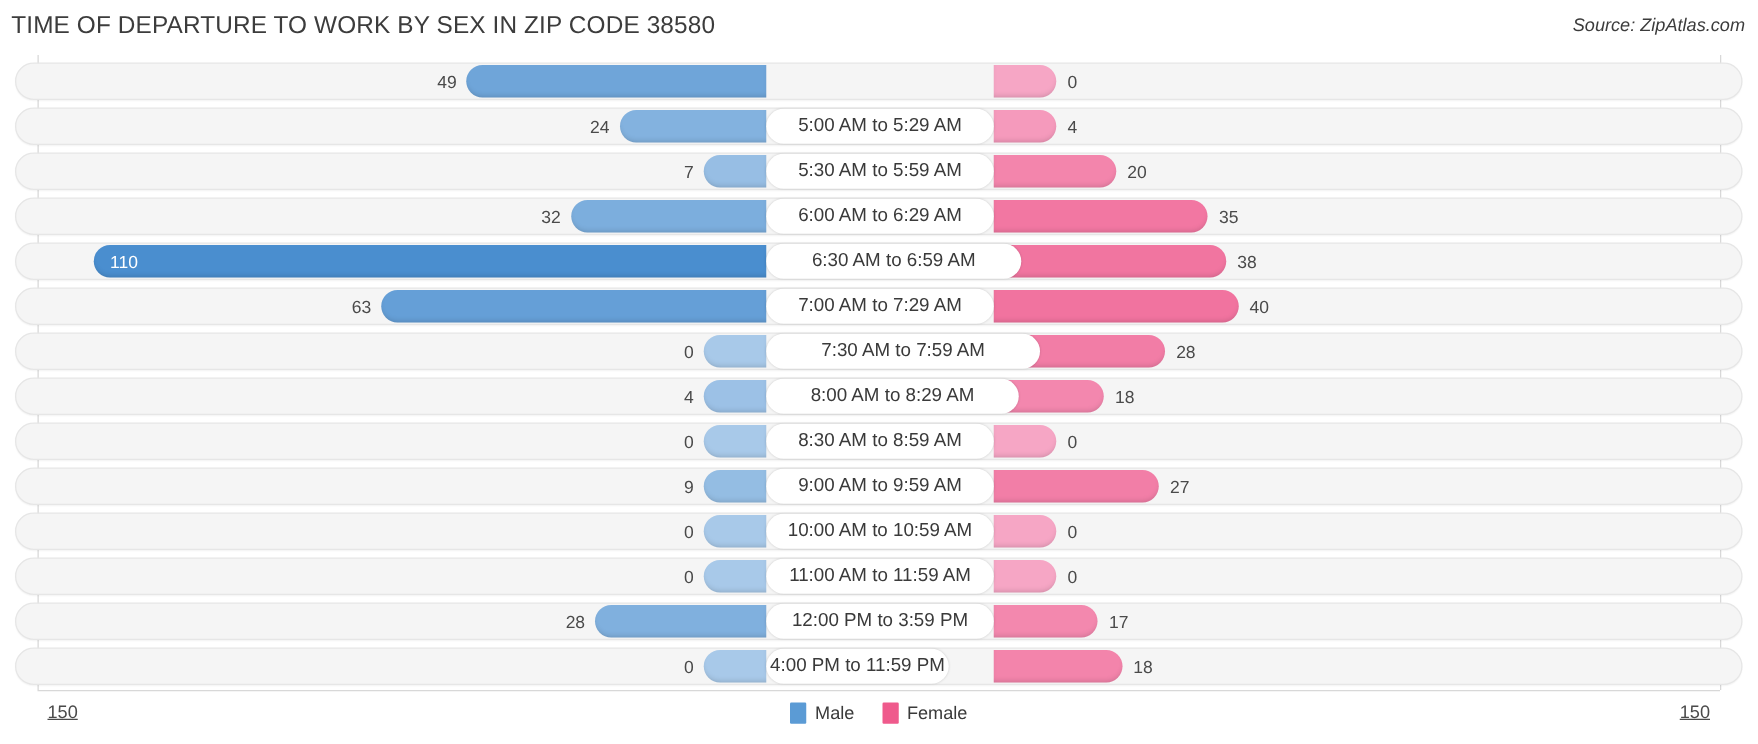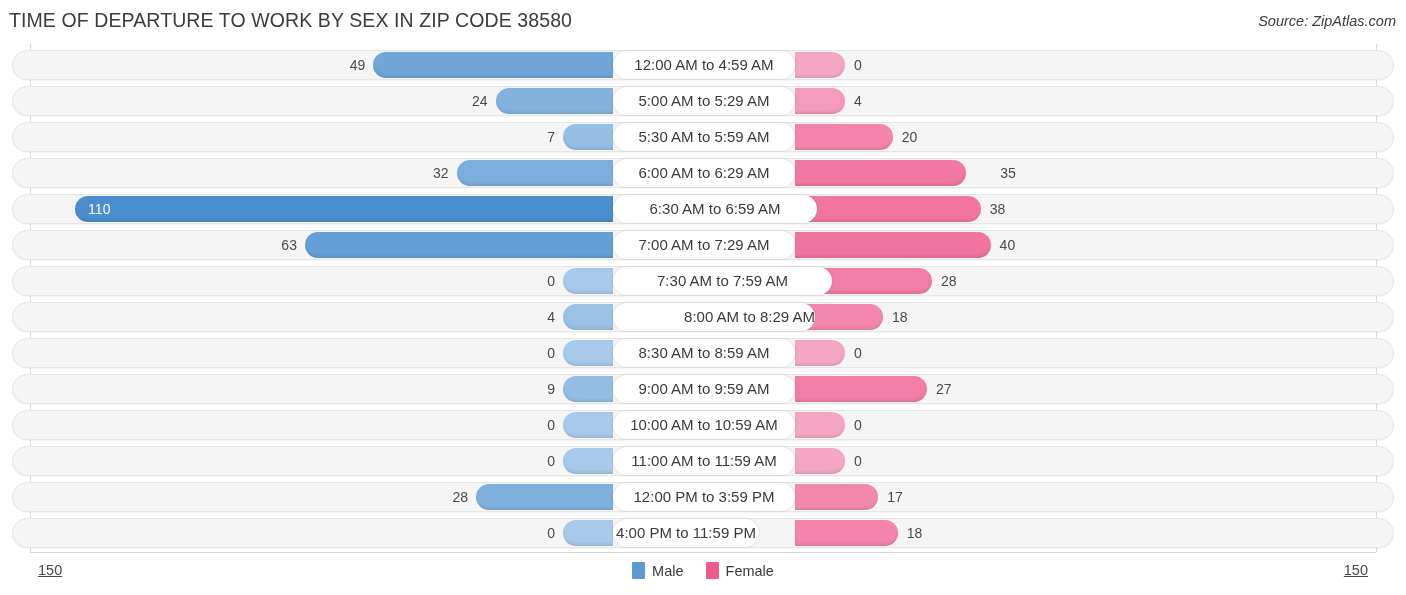--- a/index.html
+++ b/index.html
@@ -182,41 +182,40 @@
 
 <div id="plot">
   <div class="axis-line" id="axis-line-left"></div>
   <div class="axis-line" id="axis-line-right"></div>
   <div id="rows">
       <div class="row" style="top: 6px;">
         <div class="bar bar-male" style="left: 360.39px; width: 239.61px; background: rgb(111, 165, 217);"></div>
         <div class="val val-male" style="left: 300.39px; width: 52px;">49</div>
         <div class="bar bar-female" style="left: 782px; width: 50px; background: rgb(246, 166, 197);"></div>
         <div class="val val-female" style="left: 841px;">0</div>
-        <div class="center-label" style="left: 600px; width: 182px;">12:00 AM to 4:59 AM</div>
       </div>
       <div class="row" style="top: 42px;">
         <div class="bar bar-male" style="left: 482.64px; width: 117.36px; background: rgb(131, 178, 223);"></div>
         <div class="val val-male" style="left: 422.64px; width: 52px;">24</div>
         <div class="bar bar-female" style="left: 782px; width: 50px; background: rgb(245, 154, 188);"></div>
         <div class="val val-female" style="left: 841px;">4</div>
         <div class="center-label" style="left: 600px; width: 182px;">5:00 AM to 5:29 AM</div>
       </div>
       <div class="row" style="top: 78px;">
         <div class="bar bar-male" style="left: 550px; width: 50px; background: rgb(151, 190, 228);"></div>
         <div class="val val-male" style="left: 490px; width: 52px;">7</div>
         <div class="bar bar-female" style="left: 782px; width: 97.8px; background: rgb(243, 133, 172);"></div>
         <div class="val val-female" style="left: 888.8px;">20</div>
         <div class="center-label" style="left: 600px; width: 182px;">5:30 AM to 5:59 AM</div>
       </div>
       <div class="row" style="top: 114px;">
         <div class="bar bar-male" style="left: 443.52px; width: 156.48px; background: rgb(124, 174, 221);"></div>
         <div class="val val-male" style="left: 383.52px; width: 52px;">32</div>
         <div class="bar bar-female" style="left: 782px; width: 171.15px; background: rgb(242, 119, 162);"></div>
-        <div class="val val-female" style="left: 962.15px; margin-left: 25px;">35</div>
+        <div class="val val-female" style="left: 962.15px;">35</div>
         <div class="center-label" style="left: 600px; width: 182px;">6:00 AM to 6:29 AM</div>
       </div>
       <div class="row" style="top: 150px;">
         <div class="bar bar-male" style="left: 62.1px; width: 537.9px; background: rgb(74, 142, 207);"></div>
         <div class="val val-male val-inside" style="left: 75.1px;">110</div>
         <div class="bar bar-female" style="left: 782px; width: 185.82px; background: rgb(241, 117, 160);"></div>
         <div class="val val-female" style="left: 976.82px;">38</div>
         <div class="center-label" style="left: 600px; width: 204px;">6:30 AM to 6:59 AM</div>
       </div>
       <div class="row" style="top: 186px;">
@@ -231,21 +230,21 @@
         <div class="val val-male" style="left: 490px; width: 52px;">0</div>
         <div class="bar bar-female" style="left: 782px; width: 136.92px; background: rgb(242, 125, 166);"></div>
         <div class="val val-female" style="left: 927.92px;">28</div>
         <div class="center-label" style="left: 600px; width: 219px;">7:30 AM to 7:59 AM</div>
       </div>
       <div class="row" style="top: 258px;">
         <div class="bar bar-male" style="left: 550px; width: 50px; background: rgb(156, 193, 230);"></div>
         <div class="val val-male" style="left: 490px; width: 52px;">4</div>
         <div class="bar bar-female" style="left: 782px; width: 88.02px; background: rgb(243, 135, 174);"></div>
         <div class="val val-female" style="left: 879.02px;">18</div>
-        <div class="center-label" style="left: 600px; width: 202px; text-align: right;">8:00 AM to 8:29 AM</div>
+        <div class="center-label" style="left: 600px; width: 202px;">8:00 AM to 8:29 AM</div>
       </div>
       <div class="row" style="top: 294px;">
         <div class="bar bar-male" style="left: 550px; width: 50px; background: rgb(168, 201, 233);"></div>
         <div class="val val-male" style="left: 490px; width: 52px;">0</div>
         <div class="bar bar-female" style="left: 782px; width: 50px; background: rgb(246, 166, 197);"></div>
         <div class="val val-female" style="left: 841px;">0</div>
         <div class="center-label" style="left: 600px; width: 182px;">8:30 AM to 8:59 AM</div>
       </div>
       <div class="row" style="top: 330px;">
         <div class="bar bar-male" style="left: 550px; width: 50px; background: rgb(148, 189, 227);"></div>

